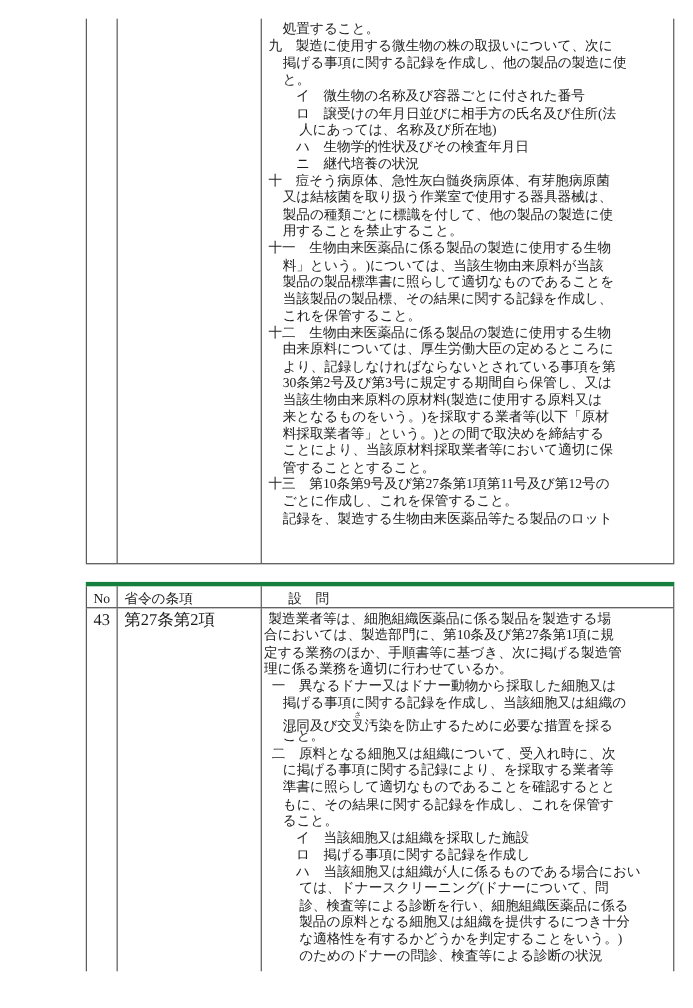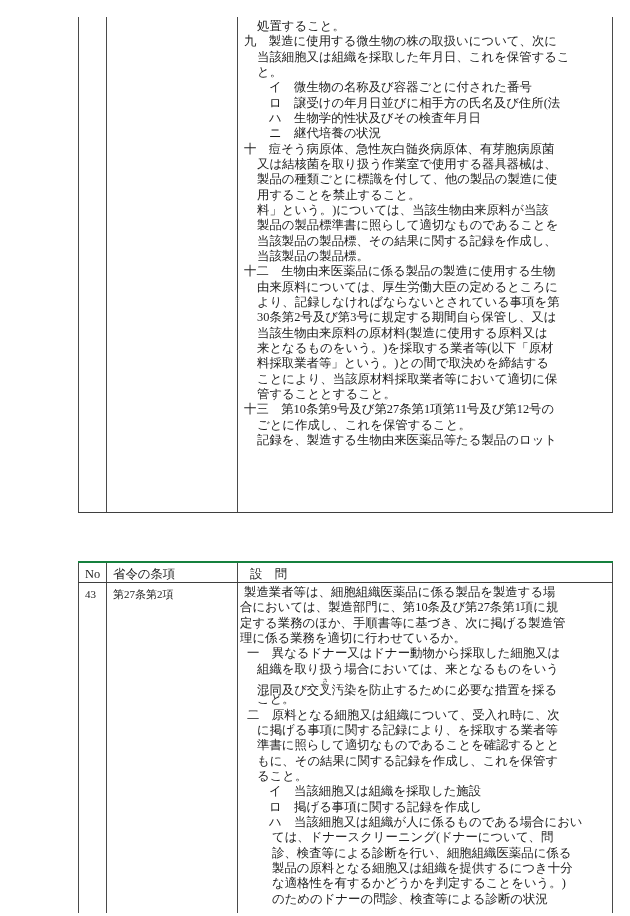--- a/index.html
+++ b/index.html
@@ -2,29 +2,29 @@
 <html><head>
 <meta charset="utf-8">
 <style>
   html,body{margin:0;padding:0}
   body{
     width:630px;height:916px;background:#ffffff;position:relative;overflow:hidden;
     font-family:"Liberation Serif","DejaVu Serif",serif;color:#1c1c1c;
   }
   .tblwrap{position:absolute;left:78px;width:535px;box-sizing:border-box}
   #table1{top:17px;height:496px;border-bottom:1px solid #3f3f3f}
-  #table2{top:561px;border-top:2px solid #15803d}
+  #table2{top:529px;border-top:4px solid #15803d}
   .grid{display:grid;grid-template-columns:28px 131px 1fr;height:100%}
   .cell{border-left:1px solid #4a4a4a;box-sizing:border-box;overflow:hidden}
   .cell.last{border-right:1px solid #4a4a4a}
   .hrow{height:20px;border-bottom:1px solid #3f3f3f;box-sizing:border-box}
   .brow{height:330px}
-  .cellval{font-size:11px;line-height:14px;padding:4px 0 0 6px;white-space:pre}
+  .cellval{font-size:15px;line-height:14px;padding:4px 0 0 6px;white-space:pre}
   .hcell{font-size:12.4px;line-height:14px;padding:4px 0 0 6px;white-space:pre}
-  .hcell.q{padding-left:12px}
+  .hcell.q{padding-left:24px}
   .lines{padding-top:2px}
   .line{height:15.33px;line-height:15.33px;font-size:12.4px;white-space:pre}
   .ind0{padding-left:2px}
   .ind1{padding-left:6px}
   .ind2{padding-left:9px}
   .ind3{padding-left:19px}
   .ind4{padding-left:31px}
   .ind5{padding-left:34px}
   ruby{ruby-position:over}
   rt{font-size:6.5px;line-height:6px;letter-spacing:0}
@@ -34,34 +34,36 @@
 
 <main>
 
   <section id="table1" class="tblwrap">
     <div class="grid">
       <div class="cell"></div>
       <div class="cell"></div>
       <div class="cell last lines">
           <div class="line ind3">処置すること。</div>
           <div class="line ind1">九　製造に使用する微生物の株の取扱いについて、次に</div>
-          <div class="line ind3">当該細胞又は組織を採取した年月日、これを保管するこ</div>
+          <div class="line ind3">掲げる事項に関する記録を作成し、他の製品の製造に使</div>
           <div class="line ind3">と。</div>
           <div class="line ind4">イ　微生物の名称及び容器ごとに付された番号</div>
           <div class="line ind4">ロ　譲受けの年月日並びに相手方の氏名及び住所(法</div>
+          <div class="line ind5">人にあっては、名称及び所在地)</div>
           <div class="line ind4">ハ　生物学的性状及びその検査年月日</div>
           <div class="line ind4">ニ　継代培養の状況</div>
           <div class="line ind1">十　痘そう病原体、急性灰白髄炎病原体、有芽胞病原菌</div>
           <div class="line ind3">又は結核菌を取り扱う作業室で使用する器具器械は、</div>
           <div class="line ind3">製品の種類ごとに標識を付して、他の製品の製造に使</div>
           <div class="line ind3">用することを禁止すること。</div>
+          <div class="line ind1">十一　生物由来医薬品に係る製品の製造に使用する生物</div>
           <div class="line ind3">料」という。)については、当該生物由来原料が当該</div>
           <div class="line ind3">製品の製品標準書に照らして適切なものであることを</div>
           <div class="line ind3">当該製品の製品標、その結果に関する記録を作成し、</div>
-          <div class="line ind3">当該製品の製品標。</div>
+          <div class="line ind3">これを保管すること。</div>
           <div class="line ind1">十二　生物由来医薬品に係る製品の製造に使用する生物</div>
           <div class="line ind3">由来原料については、厚生労働大臣の定めるところに</div>
           <div class="line ind3">より、記録しなければならないとされている事項を第</div>
           <div class="line ind3">30条第2号及び第3号に規定する期間自ら保管し、又は</div>
           <div class="line ind3">当該生物由来原料の原材料(製造に使用する原料又は</div>
           <div class="line ind3">来となるものをいう。)を採取する業者等(以下「原材</div>
           <div class="line ind3">料採取業者等」という。)との間で取決めを締結する</div>
           <div class="line ind3">ことにより、当該原材料採取業者等において適切に保</div>
           <div class="line ind3">管することとすること。</div>
           <div class="line ind1">十三　第10条第9号及び第27条第1項第11号及び第12号の</div>
@@ -79,21 +81,21 @@
     </div>
     <div class="grid brow">
       <div class="cell cellval">43</div>
       <div class="cell cellval">第27条第2項</div>
       <div class="cell last lines">
           <div class="line ind1">製造業者等は、細胞組織医薬品に係る製品を製造する場</div>
           <div class="line ind0">合においては、製造部門に、第10条及び第27条第1項に規</div>
           <div class="line ind0">定する業務のほか、手順書等に基づき、次に掲げる製造管</div>
           <div class="line ind0">理に係る業務を適切に行わせているか。</div>
           <div class="line ind2">一　異なるドナー又はドナー動物から採取した細胞又は</div>
-          <div class="line ind3">組織を取り扱う場合においては、来となるものをいう</div>
+          <div class="line ind3">掲げる事項に関する記録を作成し、当該細胞又は組織の</div>
           <div class="line ind3">混同及び交<ruby>叉<rt>さ</rt></ruby>汚染を防止するために必要な措置を採る</div>
           <div class="line ind3">こと。</div>
           <div class="line ind2">二　原料となる細胞又は組織について、受入れ時に、次</div>
           <div class="line ind3">に掲げる事項に関する記録により、を採取する業者等</div>
           <div class="line ind3">準書に照らして適切なものであることを確認するとと</div>
           <div class="line ind3">もに、その結果に関する記録を作成し、これを保管す</div>
           <div class="line ind3">ること。</div>
           <div class="line ind4">イ　当該細胞又は組織を採取した施設</div>
           <div class="line ind4">ロ　掲げる事項に関する記録を作成し</div>
           <div class="line ind4">ハ　当該細胞又は組織が人に係るものである場合におい</div>

